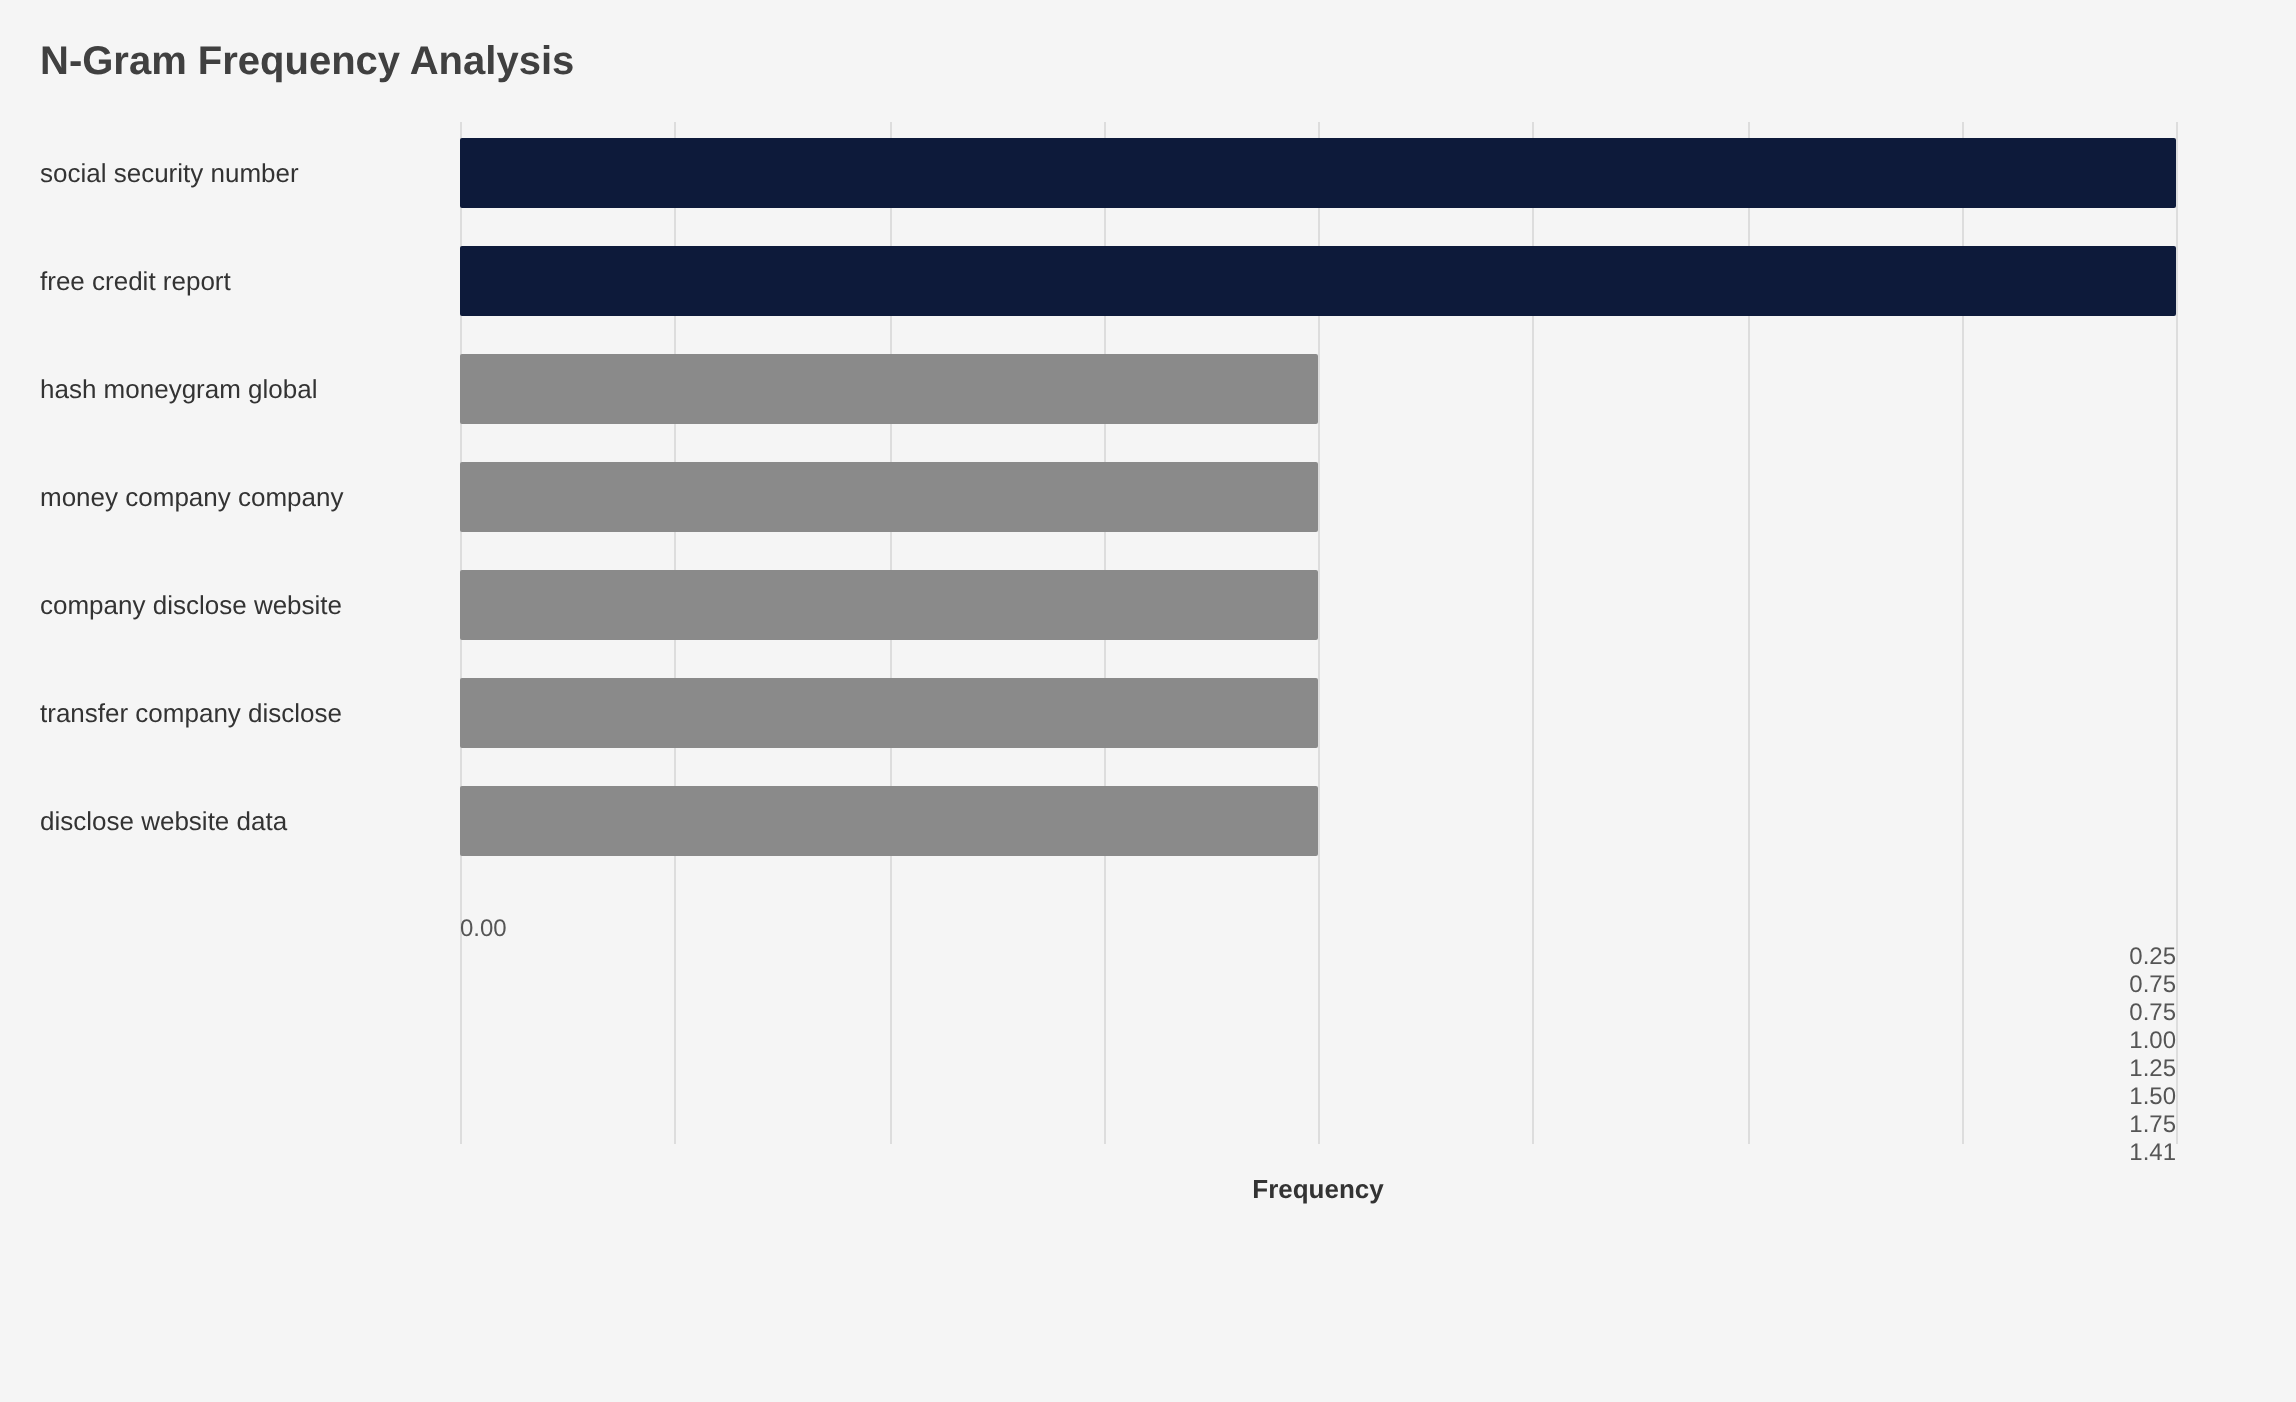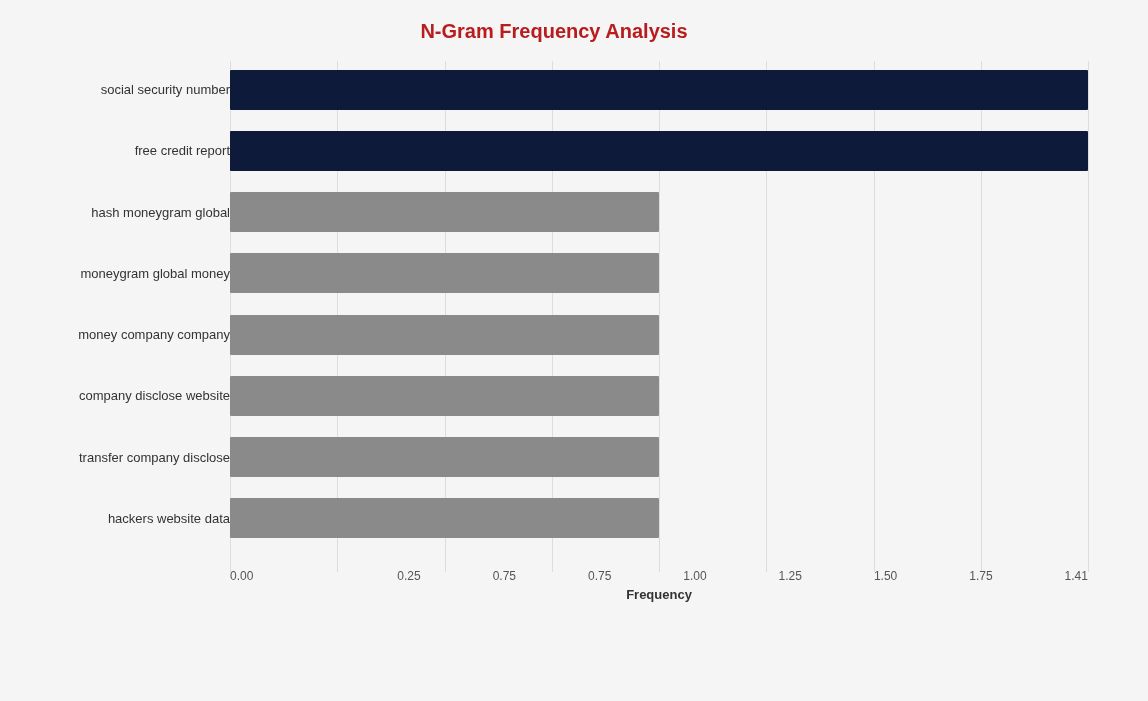--- a/index.html
+++ b/index.html
@@ -13,24 +13,24 @@
       justify-content: center;
     }
     .chart-container {
       background: #f5f5f5;
       width: 1148px;
       height: 701px;
       position: relative;
       padding: 20px 60px 80px 20px;
     }
     .chart-title {
-      text-align: center;
+      text-align: left;
       font-size: 20px;
       font-weight: bold;
-      color: #b91c1c;
+      color: #404040;
       margin-bottom: 18px;
     }
     .chart-area {
       display: flex;
       flex-direction: column;
       width: 100%;
       height: calc(100% - 60px);
       position: relative;
     }
     .grid-lines {
@@ -58,21 +58,20 @@
       position: relative;
       z-index: 1;
     }
     .bar-row {
       display: flex;
       align-items: center;
       flex: 1;
     }
     .bar-label {
       width: 210px;
-      text-align: right;
       padding-right: 0;
       font-size: 13px;
       color: #333;
       flex-shrink: 0;
     }
     .bar-track {
       flex: 1;
       height: 100%;
       display: flex;
       align-items: center;
@@ -84,21 +83,21 @@
       min-height: 28px;
     }
     .bar-dark {
       background: #0d1a3a;
     }
     .bar-gray {
       background: #8a8a8a;
     }
     .x-axis {
       display: flex;
-      flex-direction: row;
+      flex-direction: column;
       margin-left: 210px;
       margin-top: 22px;
       position: relative;
     }
     .x-tick {
       flex: 1;
       text-align: right;
       font-size: 12px;
       color: #555;
       position: relative;
@@ -146,45 +145,39 @@
             <div class="bar bar-dark" style="width: 100%;"></div>
           </div>
         </div>
         <div class="bar-row">
           <div class="bar-label">hash moneygram global</div>
           <div class="bar-track">
             <div class="bar bar-gray" style="width: 50%;"></div>
           </div>
         </div>
         <div class="bar-row">
-          <div class="bar-label">moneygram global money</div>
-          <div class="bar-track">
-            <div class="bar bar-gray" style="width: 50%;"></div>
-          </div>
-        </div>
-        <div class="bar-row">
           <div class="bar-label">money company company</div>
           <div class="bar-track">
             <div class="bar bar-gray" style="width: 50%;"></div>
           </div>
         </div>
         <div class="bar-row">
           <div class="bar-label">company disclose website</div>
           <div class="bar-track">
             <div class="bar bar-gray" style="width: 50%;"></div>
           </div>
         </div>
         <div class="bar-row">
           <div class="bar-label">transfer company disclose</div>
           <div class="bar-track">
             <div class="bar bar-gray" style="width: 50%;"></div>
           </div>
         </div>
         <div class="bar-row">
-          <div class="bar-label">hackers website data</div>
+          <div class="bar-label">disclose website data</div>
           <div class="bar-track">
             <div class="bar bar-gray" style="width: 50%;"></div>
           </div>
         </div>
       </div>
     <div class="x-axis" id="x-axis">
         <div class="x-tick">0.00</div>
         <div class="x-tick">0.25</div>
         <div class="x-tick">0.75</div>
         <div class="x-tick">0.75</div>

